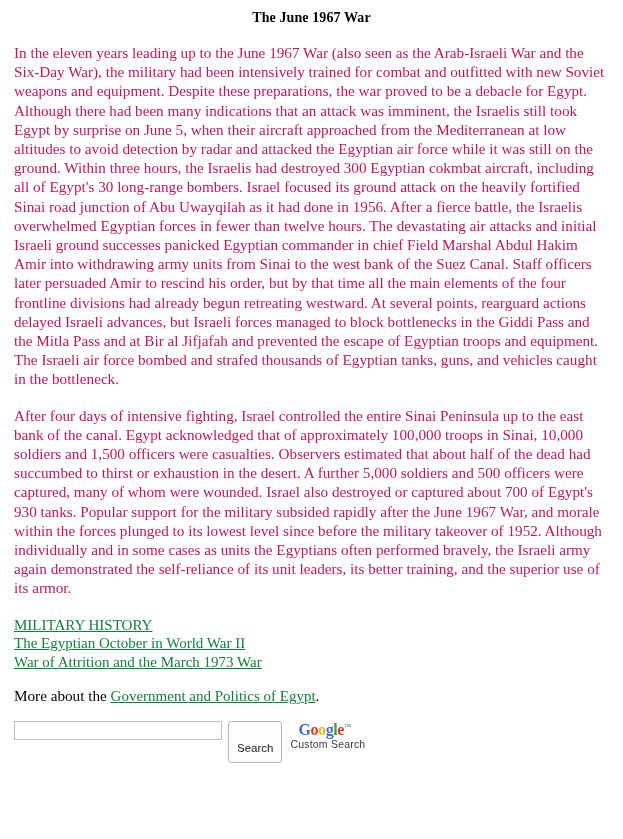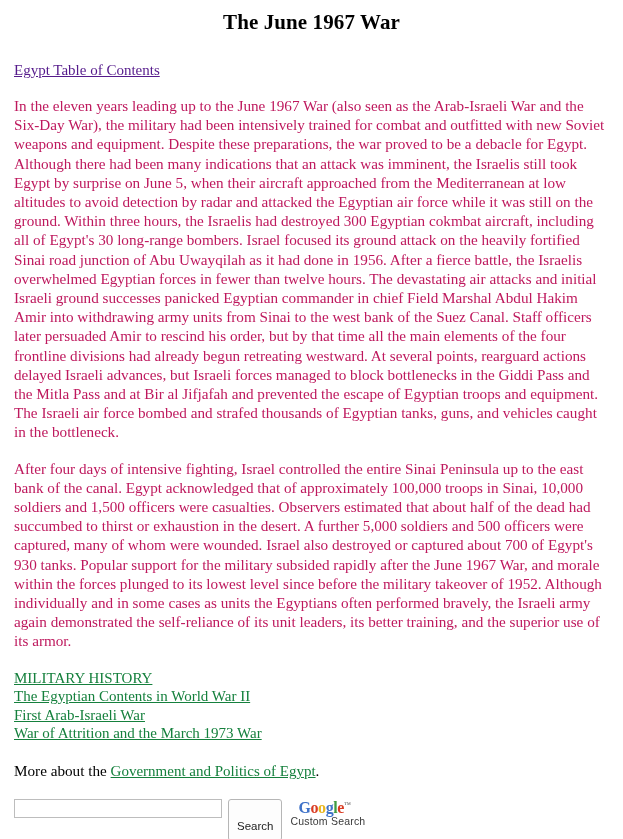--- a/index.html
+++ b/index.html
@@ -14,21 +14,21 @@
     font-family: "Liberation Serif", "DejaVu Serif", serif;
     color: #000000;
   }
   .page {
     padding: 0 14px 0 14px;
     box-sizing: border-box;
     width: 623px;
   }
   h1.page-title {
     font-family: "Liberation Serif", "DejaVu Serif", serif;
-    font-size: 21px;
+    font-size: 14px;
     font-weight: bold;
     text-align: center;
     margin: 10px 0 0 0;
     padding: 0;
     letter-spacing: 0.1px;
   }
   .toc-link-wrap {
     margin-top: 26px;
     margin-bottom: 0;
   }
@@ -55,21 +55,21 @@
   }
   .links-block a {
     display: inline-block;
   }
   .links-block .link-row {
     display: block;
   }
   p.more-about {
     font-size: 15.2px;
     margin: 16px 0 16px 0;
-    line-height: 24px;
+    line-height: 17px;
   }
   .search-row {
     margin-top: 16px;
     display: flex;
     align-items: flex-start;
     gap: 6px;
   }
   input.search-input {
     width: 200px;
     height: 15px;
@@ -129,32 +129,28 @@
     margin-top: 1px;
   }
 </style>
 </head>
 <body>
 
 <div class="page">
 
   <h1 class="page-title">The June 1967 War</h1>
 
-  <div class="toc-link-wrap">
-    <a class="visited-link" href="#">Egypt Table of Contents</a>
-  </div>
 
   <p class="body-par">In the eleven years leading up to the June 1967 War (also seen as the Arab-Israeli War and the Six-Day War), the military had been intensively trained for combat and outfitted with new Soviet weapons and equipment. Despite these preparations, the war proved to be a debacle for Egypt. Although there had been many indications that an attack was imminent, the Israelis still took Egypt by surprise on June 5, when their aircraft approached from the Mediterranean at low altitudes to avoid detection by radar and attacked the Egyptian air force while it was still on the ground. Within three hours, the Israelis had destroyed 300 Egyptian cokmbat aircraft, including all of Egypt's 30 long-range bombers. Israel focused its ground attack on the heavily fortified Sinai road junction of Abu Uwayqilah as it had done in 1956. After a fierce battle, the Israelis overwhelmed Egyptian forces in fewer than twelve hours. The devastating air attacks and initial Israeli ground successes panicked Egyptian commander in chief Field Marshal Abdul Hakim Amir into withdrawing army units from Sinai to the west bank of the Suez Canal. Staff officers later persuaded Amir to rescind his order, but by that time all the main elements of the four frontline divisions had already begun retreating westward. At several points, rearguard actions delayed Israeli advances, but Israeli forces managed to block bottlenecks in the Giddi Pass and the Mitla Pass and at Bir al Jifjafah and prevented the escape of Egyptian troops and equipment. The Israeli air force bombed and strafed thousands of Egyptian tanks, guns, and vehicles caught in the bottleneck.</p>
 
   <p class="body-par">After four days of intensive fighting, Israel controlled the entire Sinai Peninsula up to the east bank of the canal. Egypt acknowledged that of approximately 100,000 troops in Sinai, 10,000 soldiers and 1,500 officers were casualties. Observers estimated that about half of the dead had succumbed to thirst or exhaustion in the desert. A further 5,000 soldiers and 500 officers were captured, many of whom were wounded. Israel also destroyed or captured about 700 of Egypt's 930 tanks. Popular support for the military subsided rapidly after the June 1967 War, and morale within the forces plunged to its lowest level since before the military takeover of 1952. Although individually and in some cases as units the Egyptians often performed bravely, the Israeli army again demonstrated the self-reliance of its unit leaders, its better training, and the superior use of its armor.</p>
 
   <div class="links-block">
     <span class="link-row"><a class="blue-link" href="#">MILITARY HISTORY</a></span>
-    <span class="link-row"><a class="blue-link" href="#">The Egyptian Contents in World War II</a></span>
-    <span class="link-row"><a class="blue-link" href="#">First Arab-Israeli War</a></span>
+    <span class="link-row"><a class="blue-link" href="#">The Egyptian October in World War II</a></span>
     <span class="link-row"><a class="blue-link" href="#">War of Attrition and the March 1973 War</a></span>
   </div>
 
   <p class="more-about"><span>More about the </span><a class="blue-link" href="#">Government and Politics of Egypt</a><span>.</span></p>
 
   <div class="search-row">
     <input class="search-input" type="text" placeholder="" style="">
     <button class="search-button">Search</button>
     <div class="gcs-brand">
       <div class="g-logo"><span class="g-b">G</span><span class="g-r">o</span><span class="g-y">o</span><span class="g-b">g</span><span class="g-g">l</span><span class="g-r">e</span><span class="g-tm">™</span></div>

